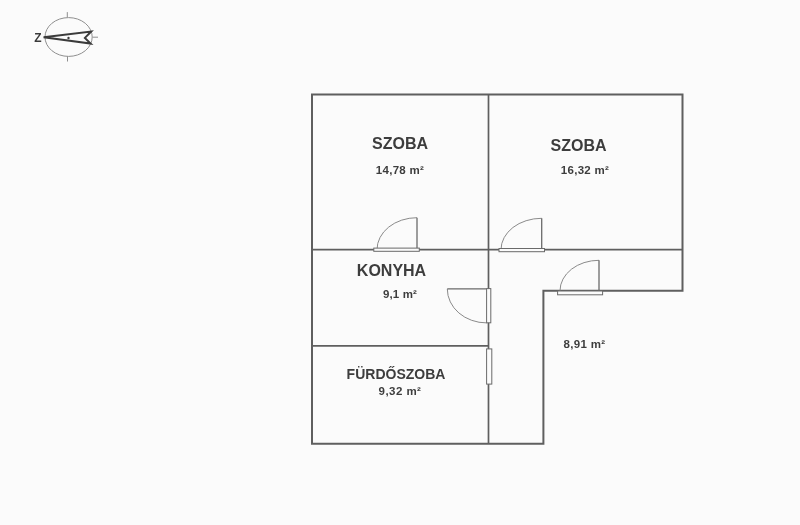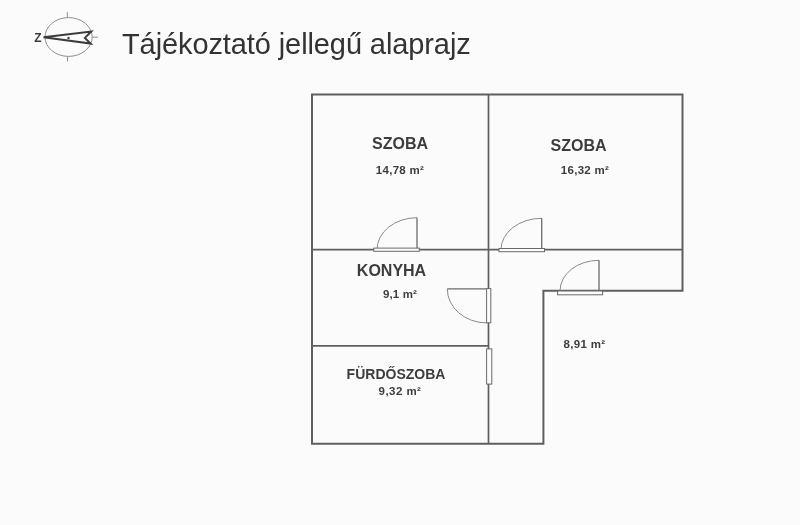--- a/index.html
+++ b/index.html
@@ -4,21 +4,20 @@
 <style>
   html,body{margin:0;padding:0;}
   body{width:800px;height:525px;background:#fbfbfb;font-family:"Liberation Sans",sans-serif;overflow:hidden;}
   #stage{position:relative;width:800px;height:525px;}
   #title{position:absolute;left:122px;top:27.5px;font-size:29px;color:#333;letter-spacing:-0.1px;}
   svg{position:absolute;left:0;top:0;}
 </style>
 </head>
 <body>
 <div id="stage">
-  <div id="title">Tájékoztató jellegű alaprajz</div>
   <svg width="800" height="525" viewBox="0 0 800 525">
 
     <g stroke="#8f8f8f" stroke-width="1" fill="none">
       <ellipse cx="68.6" cy="37" rx="23.6" ry="19.4"></ellipse>
       <line x1="67.3" y1="12.1" x2="67.3" y2="17.3"></line>
       <line x1="67.5" y1="56.3" x2="67.5" y2="61.5"></line>
       <line x1="92.5" y1="37.2" x2="98" y2="37.2"></line>
     </g>
     <polygon points="43.6,37.2 91.2,31.5 84.9,37.9 90.6,43.5" fill="none" stroke="#3b3b3b" stroke-width="2" stroke-linejoin="miter"></polygon>
     <circle cx="68.5" cy="38" r="1.2" fill="#3b3b3b"></circle>

